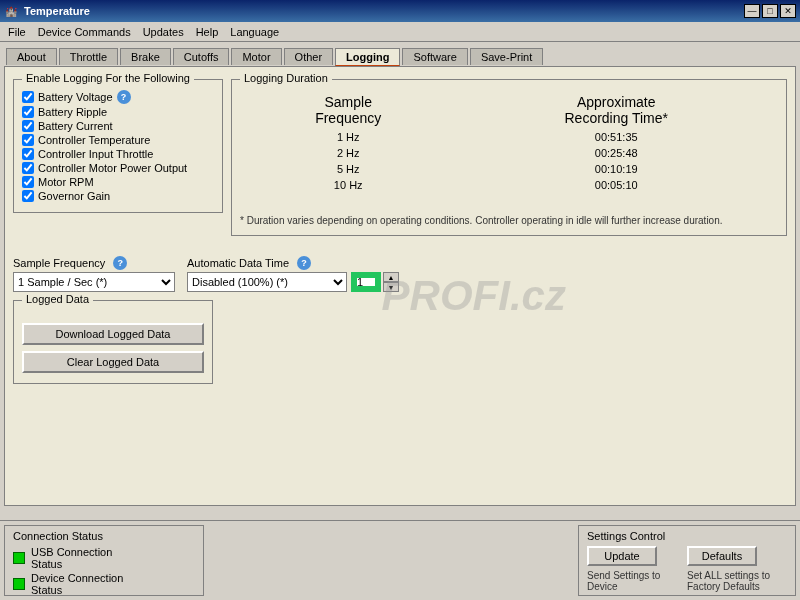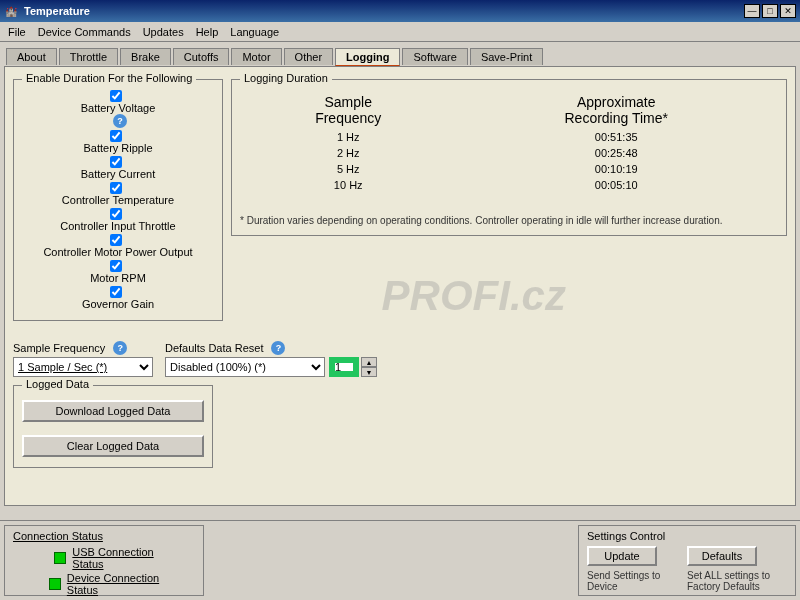--- a/index.html
+++ b/index.html
@@ -144,21 +144,20 @@
     .right-col {
       flex: 1;
     }
 
     
     .checkbox-item {
       display: flex;
       align-items: center;
       margin-bottom: 2px;
       font-size: 11px;
-      flex-direction: column;
     }
     .checkbox-item input[type="checkbox"] {
       margin-right: 4px;
       width: 12px;
       height: 12px;
     }
     .help-icon {
       display: inline-flex;
       align-items: center;
       justify-content: center;
@@ -296,34 +295,32 @@
       border-top: 1px solid #808080;
       display: flex;
       align-items: stretch;
       padding: 4px;
       gap: 4px;
     }
     .connection-status-box {
       border: 1px solid #808080;
       padding: 4px 8px;
       min-width: 200px;
-      text-decoration: underline;
     }
     .connection-status-title {
       font-size: 11px;
       font-weight: normal;
       margin-bottom: 4px;
     }
     .status-item {
       display: flex;
       align-items: center;
       gap: 6px;
       margin-bottom: 2px;
       font-size: 11px;
-      justify-content: center;
     }
     .status-led {
       width: 12px;
       height: 12px;
       background: #00cc00;
       border: 1px solid #006600;
     }
     .settings-control-box {
       border: 1px solid #808080;
       padding: 4px 8px;
@@ -392,21 +389,21 @@
     <div class="tab">Save-Print</div>
   </div>
 
   <div class="tab-content" style="position:relative;">
     <div class="watermark">PROFI.cz</div>
 
     <div class="main-row">
 
       <div class="left-col">
         <div class="group-box">
-          <div class="group-box-legend">Enable Duration For the Following</div>
+          <div class="group-box-legend">Enable Logging For the Following</div>
           <div style="margin-top:6px;">
             <div class="checkbox-item">
               <input type="checkbox" checked="" style="">
               <span>Battery Voltage</span>
               <span class="help-icon">?</span>
             </div>
             <div class="checkbox-item">
               <input type="checkbox" checked="" style="">
               <span>Battery Ripple</span>
             </div>
@@ -477,50 +474,50 @@
     </div>
 
     
     <div class="bottom-controls">
       <div class="control-group">
         <div class="control-label">
           <span>Sample Frequency</span>
           <span class="help-icon">?</span>
         </div>
         <div class="dropdown-row">
-          <select style="width:140px;text-decoration:underline;">
+          <select style="width:162px;">
             <option>1 Sample / Sec (*)</option>
           </select>
         </div>
       </div>
 
       <div class="control-group">
         <div class="control-label">
-          <span>Defaults Data Reset</span>
+          <span>Automatic Data Time</span>
           <span class="help-icon">?</span>
         </div>
         <div class="dropdown-row">
           <select style="width:160px;">
             <option>Disabled (100%) (*)</option>
           </select>
           <div class="spinner-group">
             <input type="text" class="spinner-input" value="100" style="">
             <div class="spinner-buttons">
               <button class="spinner-btn">▲</button>
               <button class="spinner-btn">▼</button>
             </div>
           </div>
         </div>
       </div>
     </div>
 
     
     <div class="group-box logged-data-group" style="margin-top:8px; display:inline-block; min-width:200px; padding-bottom:10px;">
       <div class="group-box-legend">Logged Data</div>
-      <div style="margin-top:10px; display:flex; flex-direction:column; gap:13px;">
+      <div style="margin-top:18px; display:flex; flex-direction:column; gap:6px;">
         <button class="win-button">Download Logged Data</button>
         <button class="win-button">Clear Logged Data</button>
       </div>
     </div>
 
   </div>
 </div>
 
 <div class="status-bar">
   <div class="connection-status-box">

